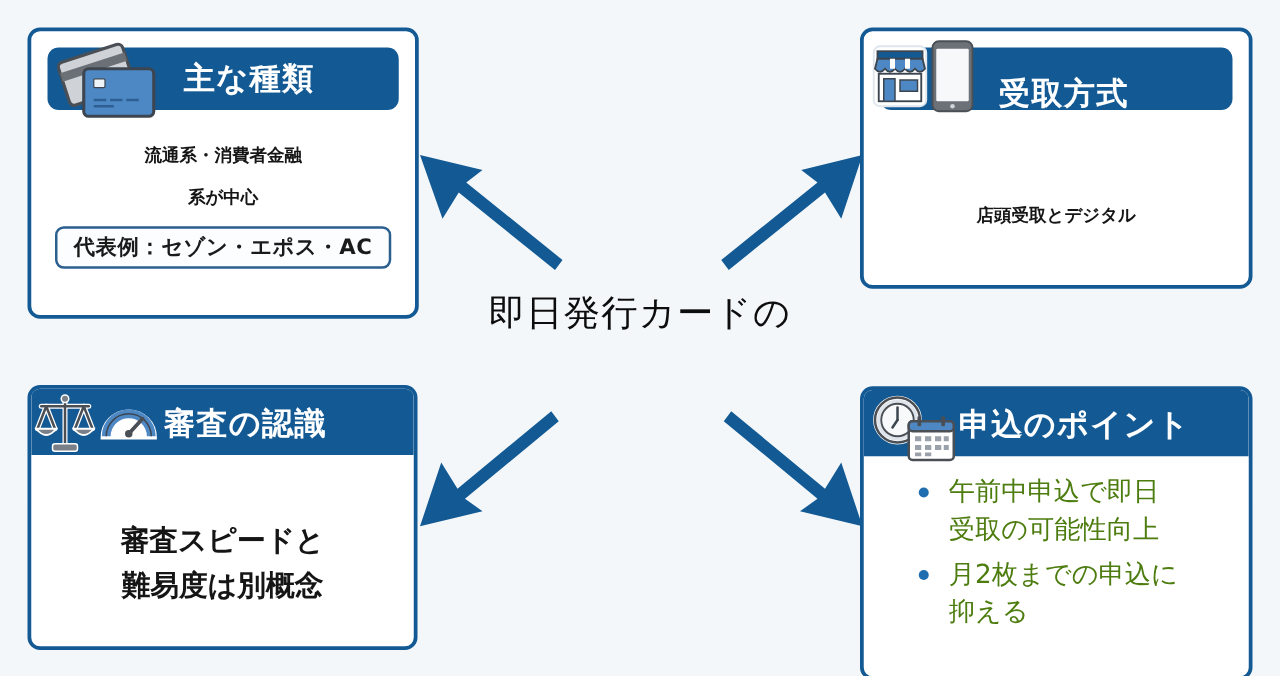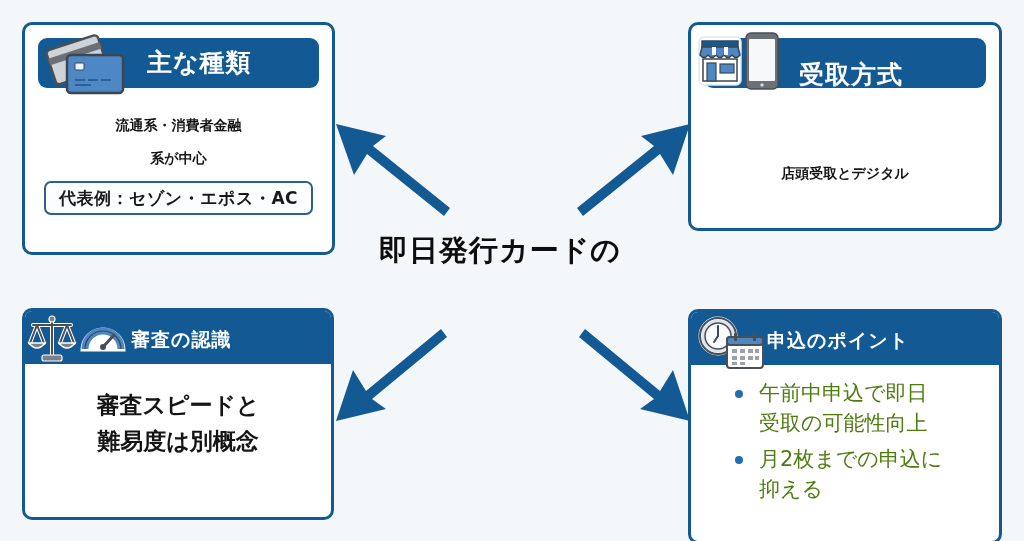--- a/index.html
+++ b/index.html
@@ -33,34 +33,34 @@
   .box-tl .pill-title { left: 122px; }
   .box-tr .pill-title { left: 108px; }
 
   
   .band {
     position: absolute; left: 0; right: 0; top: 0; height: 53px;
     background: #135a94;
   }
   .band-title {
     position: absolute; top: 0; height: 53px; line-height: 56px;
-    color: #fff; font-weight: bold; font-size: 19px; letter-spacing: 1px;
+    color: #fff; font-weight: bold; font-size: 25px; letter-spacing: 1px;
   }
   .box-bl .band-title { left: 106px; }
   .box-br .band-title { left: 76px; }
 
   .icon { position: absolute; }
 
   .body-text {
     position: absolute; left: 0; right: 0; text-align: center;
     font-weight: bold; font-size: 14px; line-height: 33px; color: #151515;
   }
   .box-tl .body-text { top: 84px; }
   .box-tr .body-text { top: 96px; margin-top: 36px; }
-  .box-bl .body-text { top: 78px; font-size: 23px; line-height: 36px; font-family: Liberation Mono, monospace; }
+  .box-bl .body-text { top: 104px; font-size: 23px; line-height: 36px; }
 
   .example {
     position: absolute; left: 19px; right: 19px; top: 156px; height: 34px;
     border: 2px solid #2b5f8e; border-radius: 7px; box-sizing: border-box;
     background: #fbfdff;
     text-align: center; line-height: 30px;
     font-weight: bold; font-size: 17px; color: #1a1a1a; letter-spacing: 0.5px;
   }
 
   .bullets {
@@ -70,22 +70,22 @@
   .bullets li {
     position: relative; padding-left: 28px; margin-bottom: 6px;
     font-weight: normal; font-size: 21px; line-height: 30px; color: #4d7c0f;
   }
   .bullets li .dot {
     position: absolute; left: 4px; top: 12px; width: 8px; height: 8px;
     border-radius: 50%; background: #1f6eb0;
   }
 
   .center-title {
-    position: absolute; left: 328px; width: 344px; top: 226px;
-    text-align: center; font-weight: bold; font-size: 29px; line-height: 48px;
+    position: absolute; left: 340px; width: 344px; top: 226px;
+    text-align: center; font-weight: normal; font-size: 29px; line-height: 48px;
     color: #0d0d0d; letter-spacing: 1px;
   }
 
   svg.arrows { position: absolute; left: 0; top: 0; }
 </style>
 </head>
 <body>
 
 <svg class="arrows" width="1024" height="541">
   <polygon fill="#135a94" points="336,124 386,136 373,146 450,208 444,216 367,154 354,175"></polygon>

